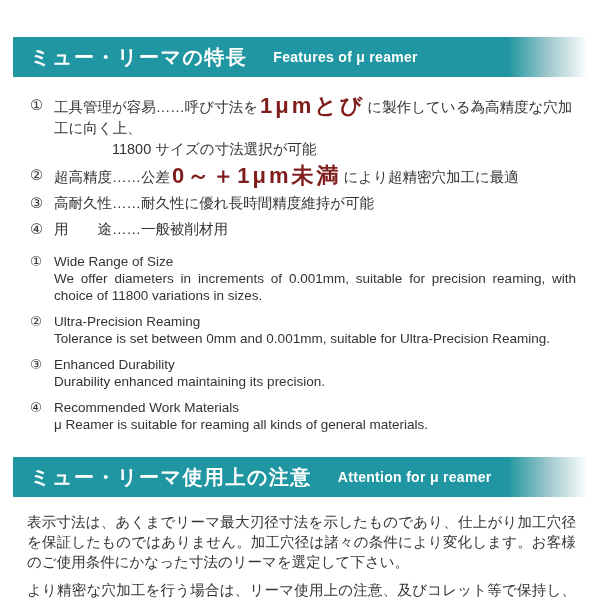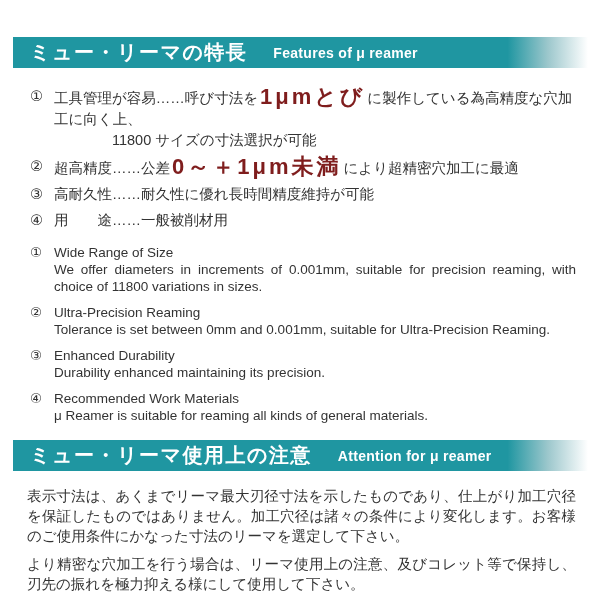--- a/index.html
+++ b/index.html
@@ -10,29 +10,29 @@
     color: #333333;
     overflow: hidden;
   }
   .page { width: 600px; height: 600px; position: relative; }
 
   
   .bar {
     box-sizing: border-box;
     margin-left: 13px;
     width: 575px;
-    height: 31px;
+    height: 40px;
     display: flex;
     align-items: center;
     padding-left: 17px;
     background: linear-gradient(90deg, #1f96a1 0%, #1f96a1 86%, #9cc7cc 93%, #ffffff 100%);
     text-align: center;
   }
   .bar1 { margin-top: 37px; }
-  .bar2 { margin-top: 16px; }
+  .bar2 { margin-top: 24px; }
   .bar-ja {
     color: #ffffff; font-weight: bold;
     font-size: 20px; letter-spacing: 1.5px;
     white-space: nowrap;
   }
   .bar-en {
     color: #ffffff; font-weight: bold;
     font-size: 14px; margin-left: 26px; letter-spacing: 0.3px;
     white-space: nowrap;
   }

